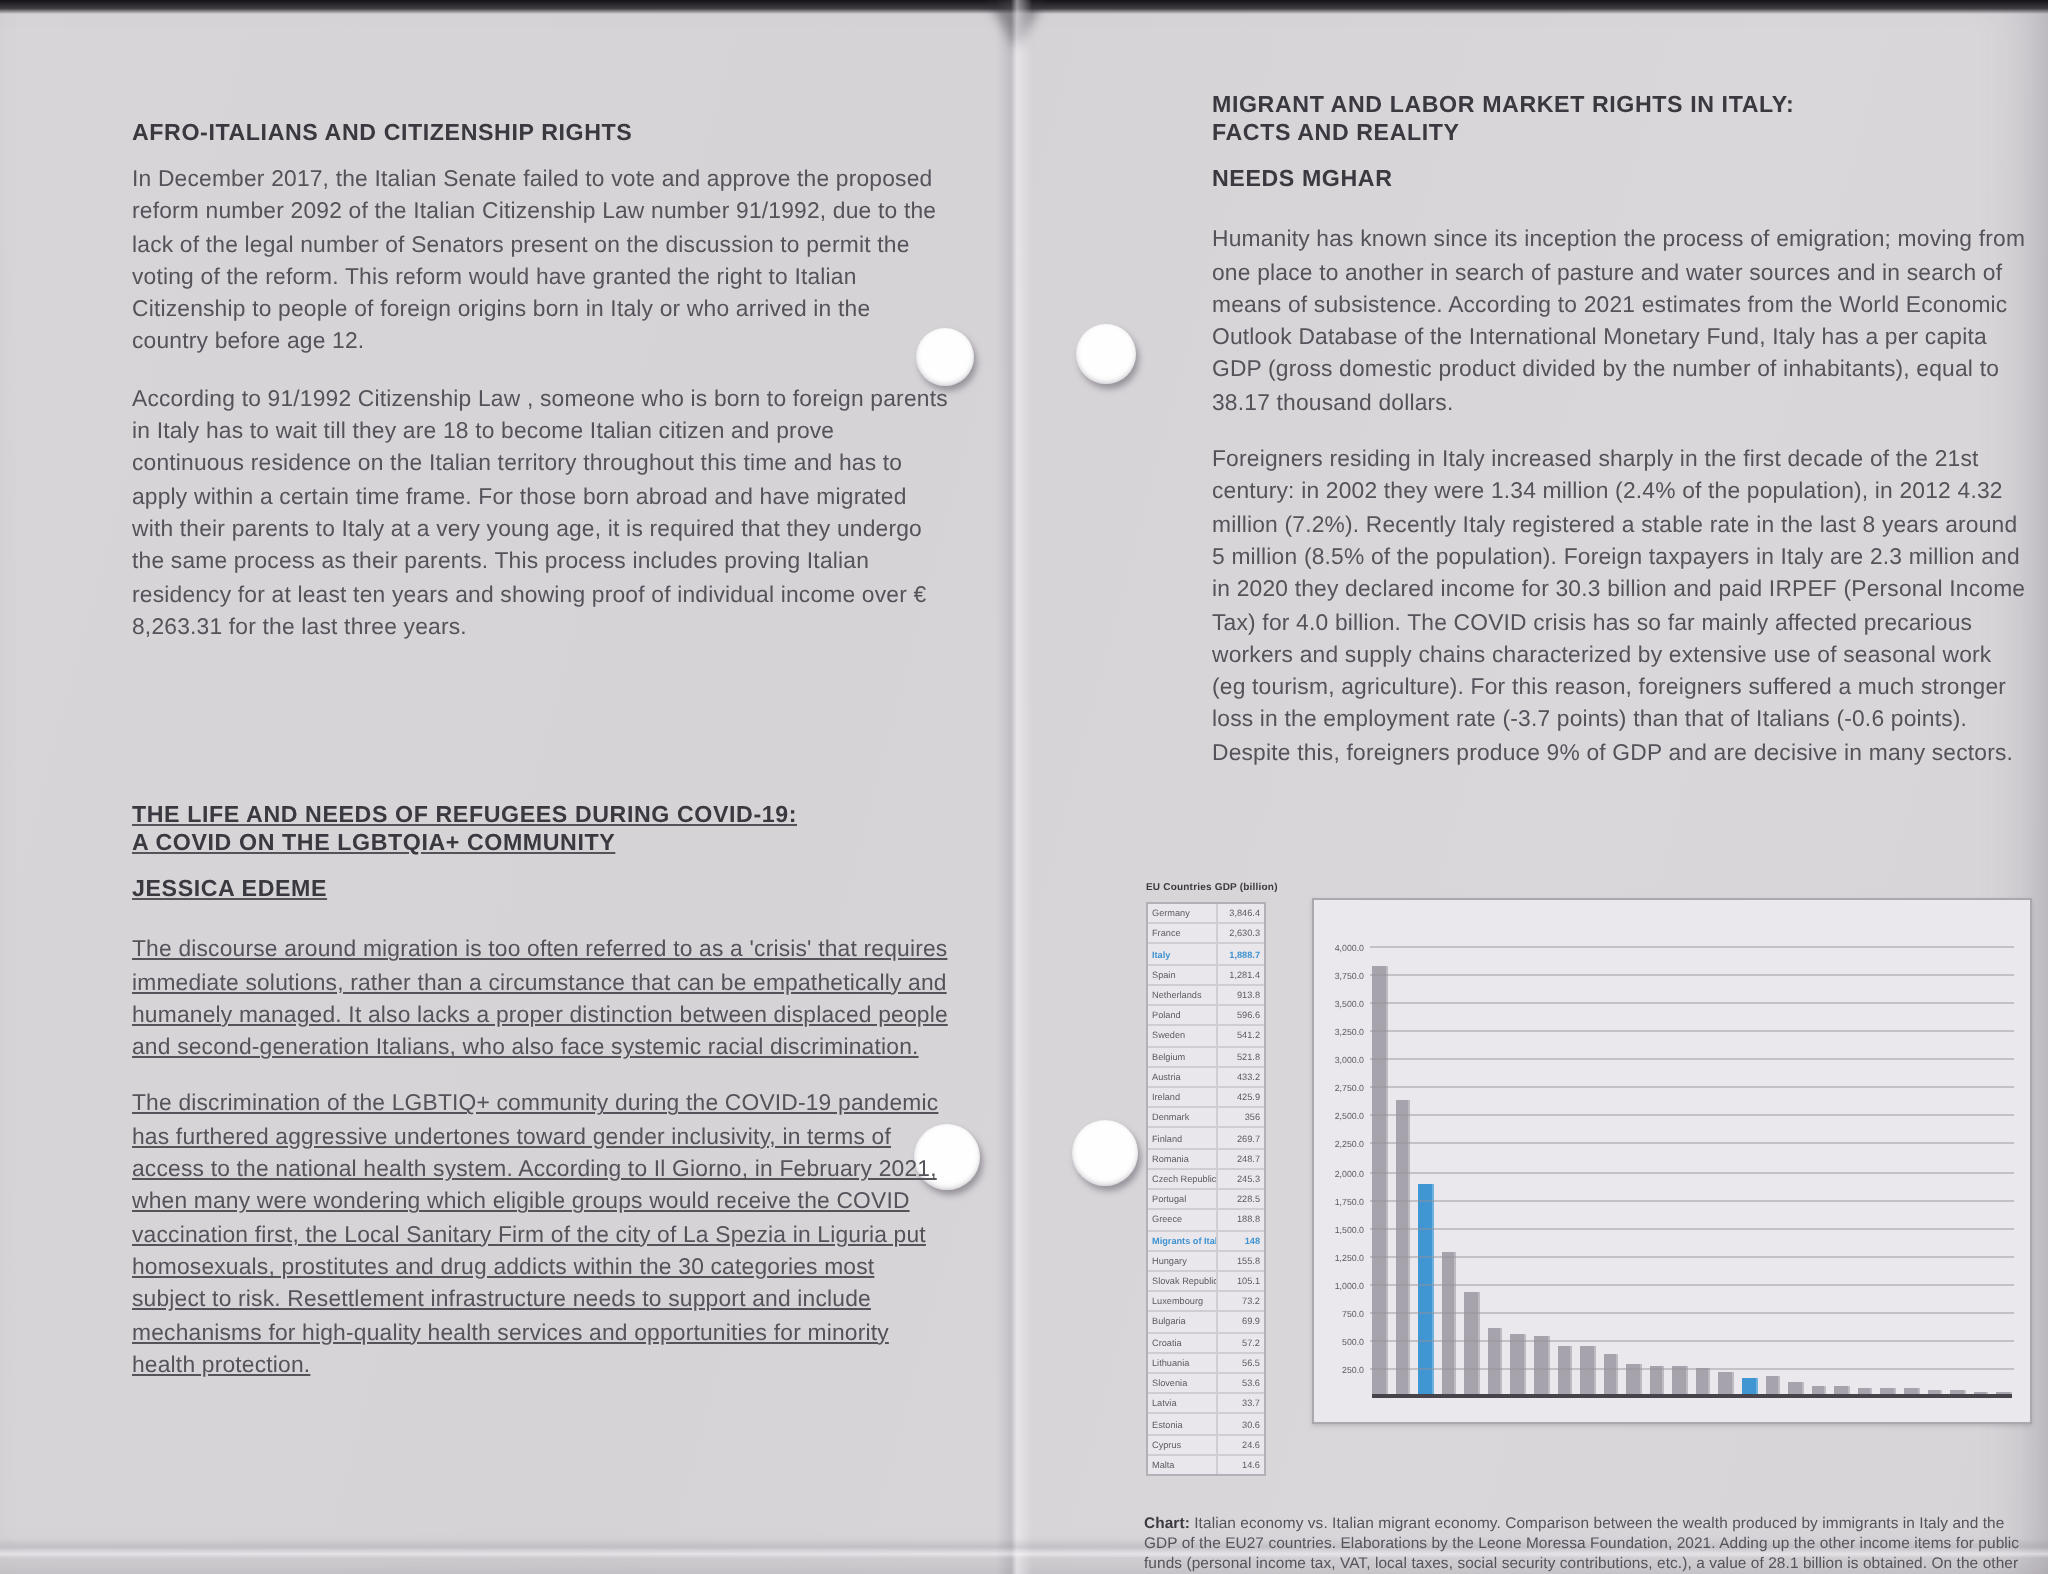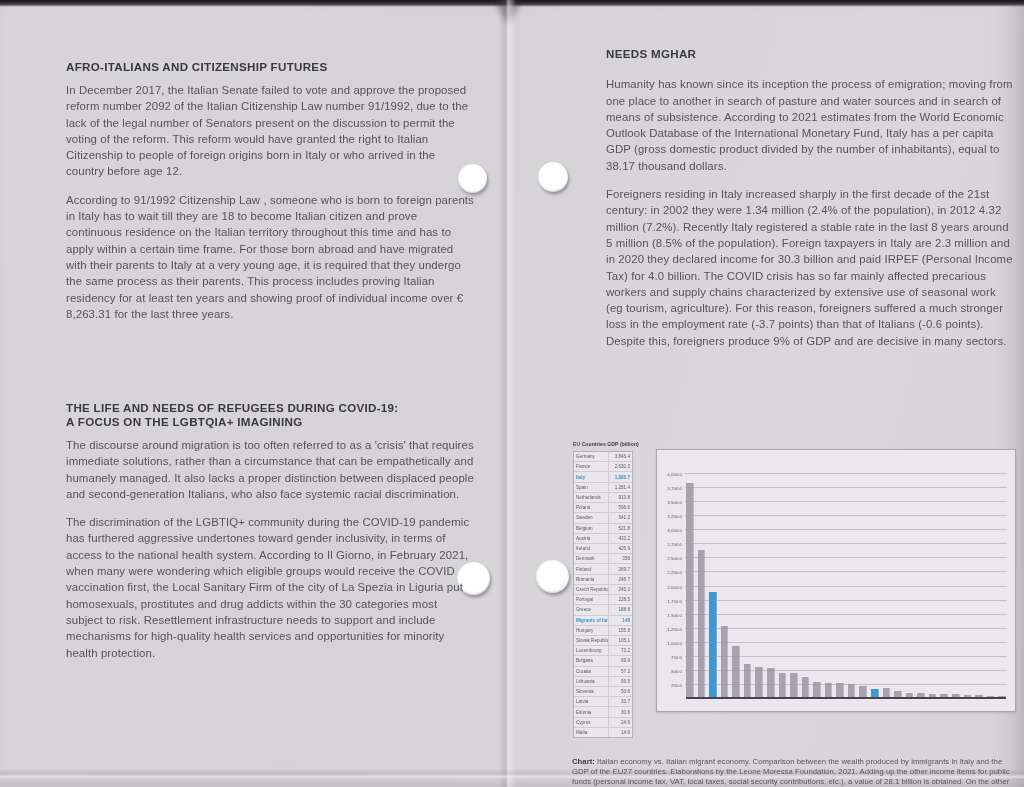--- a/index.html
+++ b/index.html
@@ -25,21 +25,21 @@
     background:linear-gradient(180deg,rgba(0,0,0,0),rgba(120,114,124,.18) 45%,rgba(250,249,252,.5) 80%,rgba(0,0,0,0));}
   .hole{position:absolute;border-radius:50%;background:#fefefe;
     box-shadow:1.5px 2.5px 3px rgba(100,94,106,.55), inset 0 -1px 2px rgba(170,165,175,.5);}
 
   .col{position:absolute;width:408px;color:#55525a;font-size:11.4px;line-height:16.3px;letter-spacing:.1px;}
   .col-left{left:66px;top:46px;}
   .col-right{left:606px;top:46px;}
   .art-title{font-weight:bold;color:#3a393f;font-size:11.6px;line-height:13.5px;letter-spacing:.3px;margin:0 0 9px 0;}
   .art-author{font-weight:bold;color:#3a393f;font-size:11.6px;letter-spacing:.3px;margin:0 0 14px 0;}
   .art-p{margin:0 0 12px 0;}
-  .art2{position:absolute;left:66px;top:401px;width:408px;}
+  .art2{position:absolute;left:66px;top:401px;width:408px;text-decoration:underline;}
 
   
   .chart-wrap{position:absolute;left:572px;top:441px;width:444px;height:274px;font-family:"Liberation Sans",sans-serif;}
   .tbl-title{position:absolute;left:1px;top:0;font-size:5px;font-weight:bold;color:#3a393e;letter-spacing:.1px;}
   .gdp-table{position:absolute;left:1px;top:10px;width:58px;background:#e9e7eb;
     border:1px solid #b3b0b7;border-collapse:collapse;}
   .gdp-row{display:flex;height:9.22px;align-items:center;border-bottom:1px solid #cfccd2;}
   .gdp-row:last-child{border-bottom:none;}
   .gdp-name{flex:0 0 32px;font-size:4.6px;color:#5c5a60;padding-left:2px;white-space:nowrap;overflow:hidden;}
   .gdp-val{flex:1;font-size:4.6px;color:#5c5a60;text-align:right;padding-right:2px;border-left:1px solid #cfccd2;height:100%;display:flex;align-items:center;justify-content:flex-end;}
@@ -68,36 +68,41 @@
 <div class="bottom-crease"></div>
 
 <div class="hole" style="left:458px;top:164px;width:29px;height:29px;"></div>
 <div class="hole" style="left:538px;top:162px;width:30px;height:30px;"></div>
 <div class="hole" style="left:457px;top:562px;width:33px;height:33px;"></div>
 <div class="hole" style="left:536px;top:560px;width:33px;height:33px;"></div>
 
 <div class="col col-left">
   <div class="art-title">
     <br>
-    <span>AFRO-ITALIANS AND CITIZENSHIP FUTURES</span>
+    <span>AFRO-ITALIANS AND CITIZENSHIP RIGHTS</span>
   </div>
   <p class="art-p">In December 2017, the Italian Senate failed to vote and approve the proposed reform number 2092 of the Italian Citizenship Law number 91/1992, due to the lack of the legal number of Senators present on the discussion to permit the voting of the reform. This reform would have granted the right to Italian Citizenship to people of foreign origins born in Italy or who arrived in the country before age 12.</p>
   <p class="art-p">According to 91/1992 Citizenship Law , someone who is born to foreign parents in Italy has to wait till they are 18 to become Italian citizen and prove continuous residence on the Italian territory throughout this time and has to apply within a certain time frame. For those born abroad and have migrated with their parents to Italy at a very young age, it is required that they undergo the same process as their parents. This process includes proving Italian residency for at least ten years and showing proof of individual income over € 8,263.31 for the last three years.</p>
 </div>
 
 <div class="col art2">
   <div class="art-title">
     <span>THE LIFE AND NEEDS OF REFUGEES DURING COVID-19:</span><br>
-    <span>A FOCUS ON THE LGBTQIA+ IMAGINING</span>
-  </div>
+    <span>A COVID ON THE LGBTQIA+ COMMUNITY</span>
+  </div>
+  <div class="art-author">JESSICA EDEME</div>
   <p class="art-p">The discourse around migration is too often referred to as a 'crisis' that requires immediate solutions, rather than a circumstance that can be empathetically and humanely managed. It also lacks a proper distinction between displaced people and second-generation Italians, who also face systemic racial discrimination.</p>
   <p class="art-p">The discrimination of the LGBTIQ+ community during the COVID-19 pandemic has furthered aggressive undertones toward gender inclusivity, in terms of access to the national health system. According to Il Giorno, in February 2021, when many were wondering which eligible groups would receive the COVID vaccination first, the Local Sanitary Firm of the city of La Spezia in Liguria put homosexuals, prostitutes and drug addicts within the 30 categories most subject to risk. Resettlement infrastructure needs to support and include mechanisms for high-quality health services and opportunities for minority health protection.</p>
 </div>
 
 <div class="col col-right">
+  <div class="art-title">
+    <span>MIGRANT AND LABOR MARKET RIGHTS IN ITALY:</span><br>
+    <span>FACTS AND REALITY</span>
+  </div>
   <div class="art-author">NEEDS MGHAR</div>
   <p class="art-p">Humanity has known since its inception the process of emigration; moving from one place to another in search of pasture and water sources and in search of means of subsistence. According to 2021 estimates from the World Economic Outlook Database of the International Monetary Fund, Italy has a per capita GDP (gross domestic product divided by the number of inhabitants), equal to 38.17 thousand dollars.</p>
   <p class="art-p">Foreigners residing in Italy increased sharply in the first decade of the 21st century: in 2002 they were 1.34 million (2.4% of the population), in 2012 4.32 million (7.2%). Recently Italy registered a stable rate in the last 8 years around 5 million (8.5% of the population). Foreign taxpayers in Italy are 2.3 million and in 2020 they declared income for 30.3 billion and paid IRPEF (Personal Income Tax) for 4.0 billion. The COVID crisis has so far mainly affected precarious workers and supply chains characterized by extensive use of seasonal work (eg tourism, agriculture). For this reason, foreigners suffered a much stronger loss in the employment rate (-3.7 points) than that of Italians (-0.6 points). Despite this, foreigners produce 9% of GDP and are decisive in many sectors.</p>
 </div>
 
 <div class="chart-wrap">
   <div class="tbl-title">EU Countries GDP (billion)</div>
   <div class="gdp-table">
       <div class="gdp-row">
         <div class="gdp-name">Germany</div>

